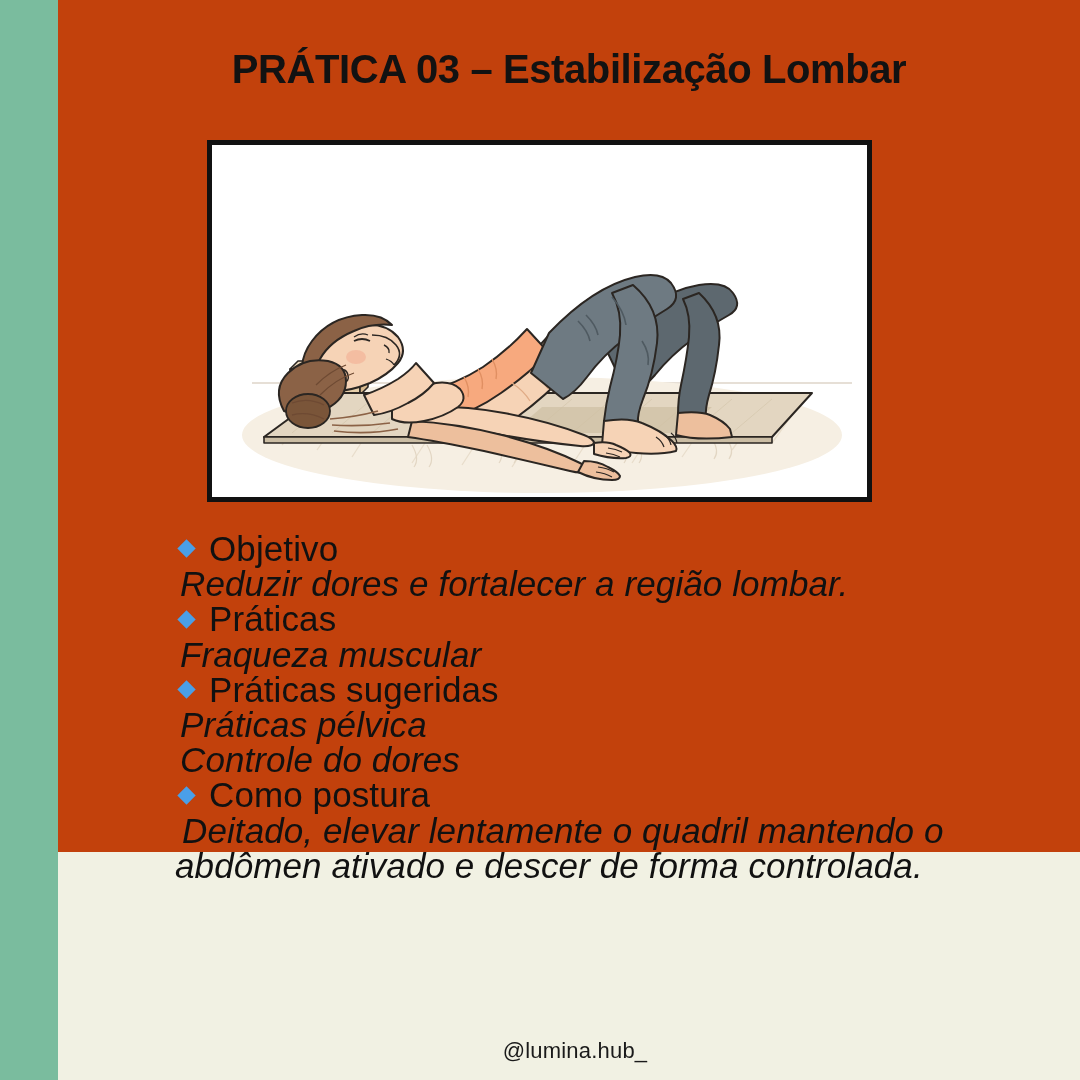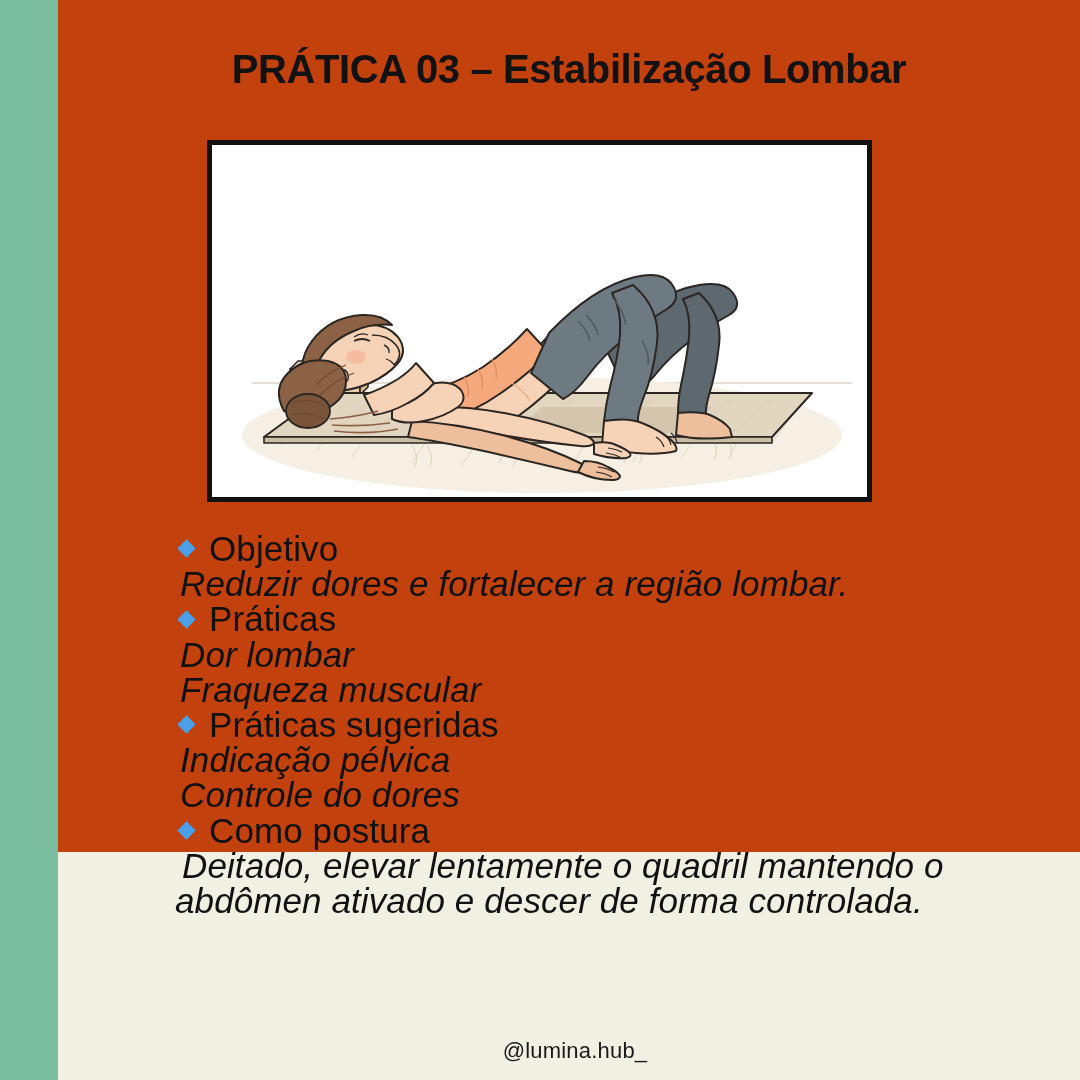--- a/index.html
+++ b/index.html
@@ -287,29 +287,28 @@
       <span>Objetivo</span>
     </div>
 
     <div class="line plain">Reduzir dores e fortalecer a região lombar.</div>
 
     <div class="line bullet">
       <span class="diamond"></span>
       <span>Práticas</span>
     </div>
 
-    <div class="line plain">Dor lombar</div>
     <div class="line plain">Fraqueza muscular</div>
 
     <div class="line bullet">
       <span class="diamond"></span>
       <span>Práticas sugeridas</span>
     </div>
 
-    <div class="line plain">Indicação pélvica</div>
+    <div class="line plain">Práticas pélvica</div>
     <div class="line plain">Controle do dores</div>
 
     <div class="line bullet">
       <span class="diamond"></span>
       <span>Como postura</span>
     </div>
 
     <div class="line indent1">Deitado, elevar lentamente o quadril mantendo o</div>
     <div class="line indent2">abdômen ativado e descer de forma controlada.</div>
 

